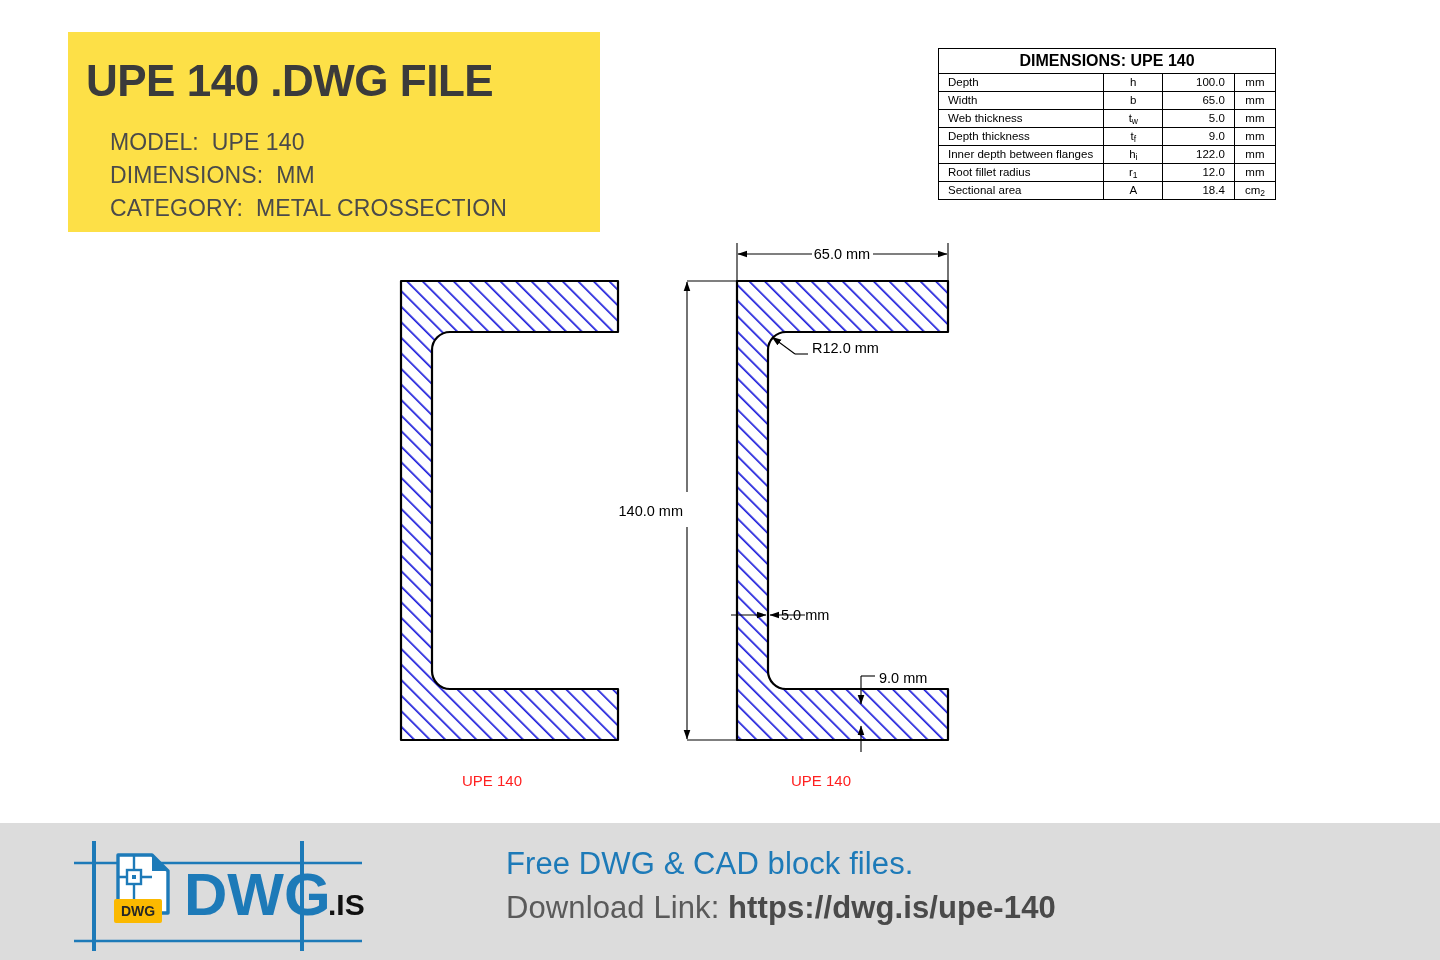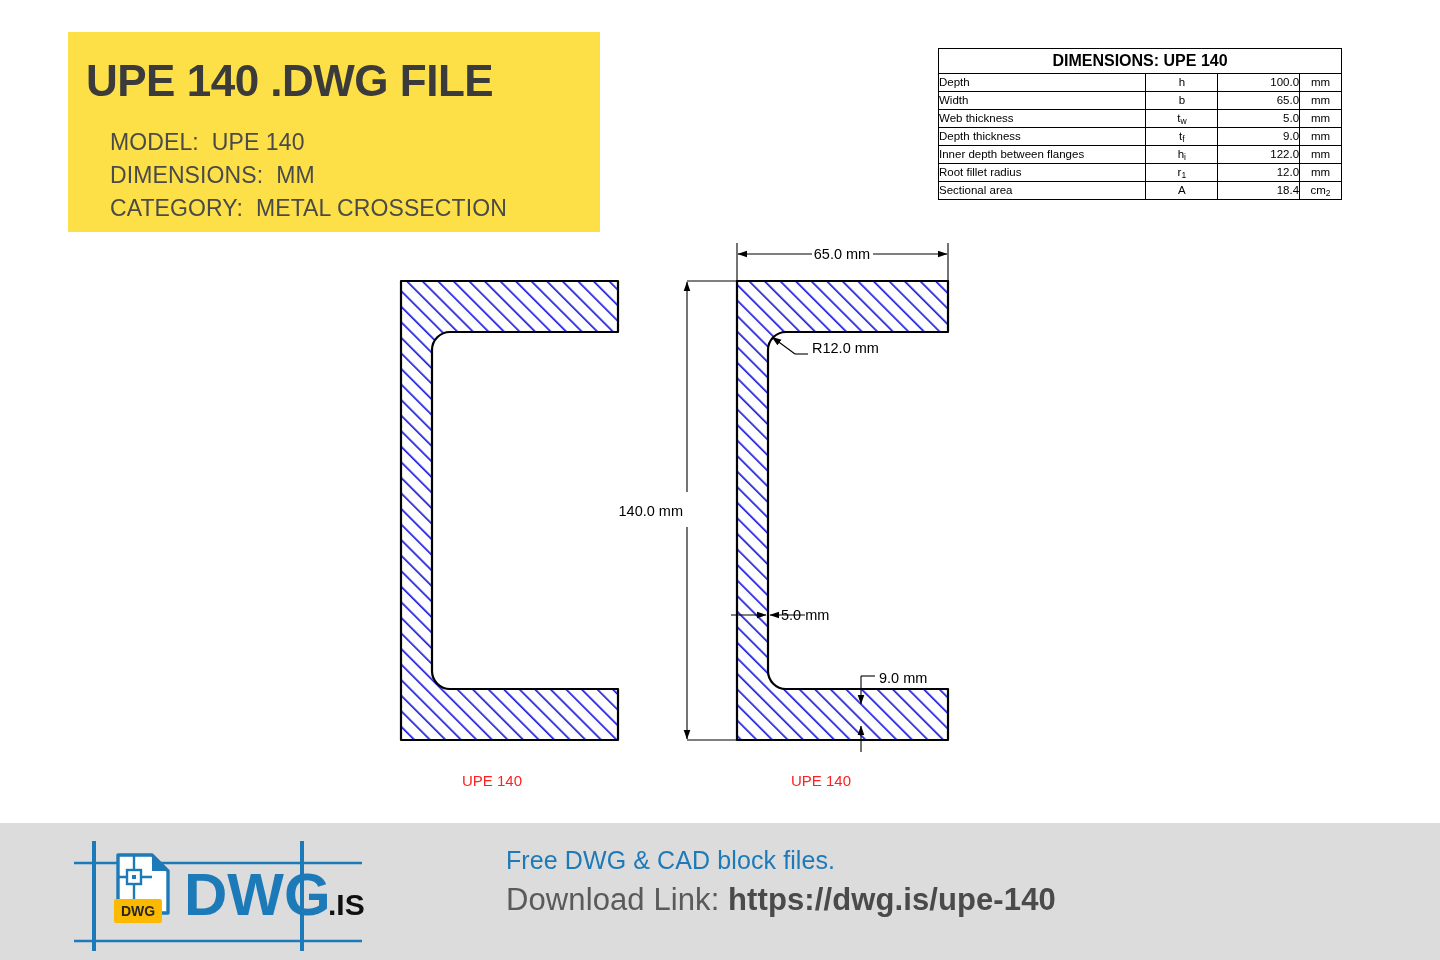--- a/index.html
+++ b/index.html
@@ -24,29 +24,29 @@
   }
   .meta-line {
     font-size: 23px; color: #4a4a4a; line-height: 1.42;
     letter-spacing: 0.1px; white-space: nowrap;
   }
   #meta-wrap { margin-top: 22px; margin-left: 24px; }
 
   
   #dim-table {
     position: absolute; left: 938px; top: 48px;
-    width: 404px;
+    width: 338px;
     border-collapse: collapse;
     background: #fff;
   }
   #dim-table th, #dim-table td {
     border: 1.3px solid #000;
     font-size: 11.5px;
     color: #000;
-    padding: 1px 0;
+    padding: 1px 9px;
     line-height: 1.25;
     height: 18px;
     font-family: "Liberation Sans", sans-serif;
   }
   #dim-table thead th {
     font-size: 16px; font-weight: bold; text-align: center;
     height: 25px; padding: 2px 4px;
   }
   td.c-label { text-align: left; width: 208px; }
   td.c-sym   { text-align: center; width: 72px; }
@@ -66,21 +66,21 @@
   #label-right { left: 791px; top: 772px; }
 
   
   #footer {
     position: absolute; left: 0; top: 823px;
     width: 1440px; height: 137px; background: #dcdcdc;
   }
   #logo-area { position: absolute; left: 62px; top: 10px; width: 360px; height: 120px; }
   #footer-text { position: absolute; left: 506px; top: 22px; }
   #tagline {
-    font-size: 25px; color: #1d7ab8; line-height: 1.25;
+    font-size: 31px; color: #1d7ab8; line-height: 1.25;
     letter-spacing: 0.1px; white-space: nowrap;
   }
   #download-line {
     font-size: 31px; color: #5a5a5a; line-height: 1.3;
     letter-spacing: 0.1px; white-space: nowrap; margin-top: 4px;
   }
   #download-url { color: #4a4a4a; font-weight: bold; }
 </style>
 </head>
 <body>

